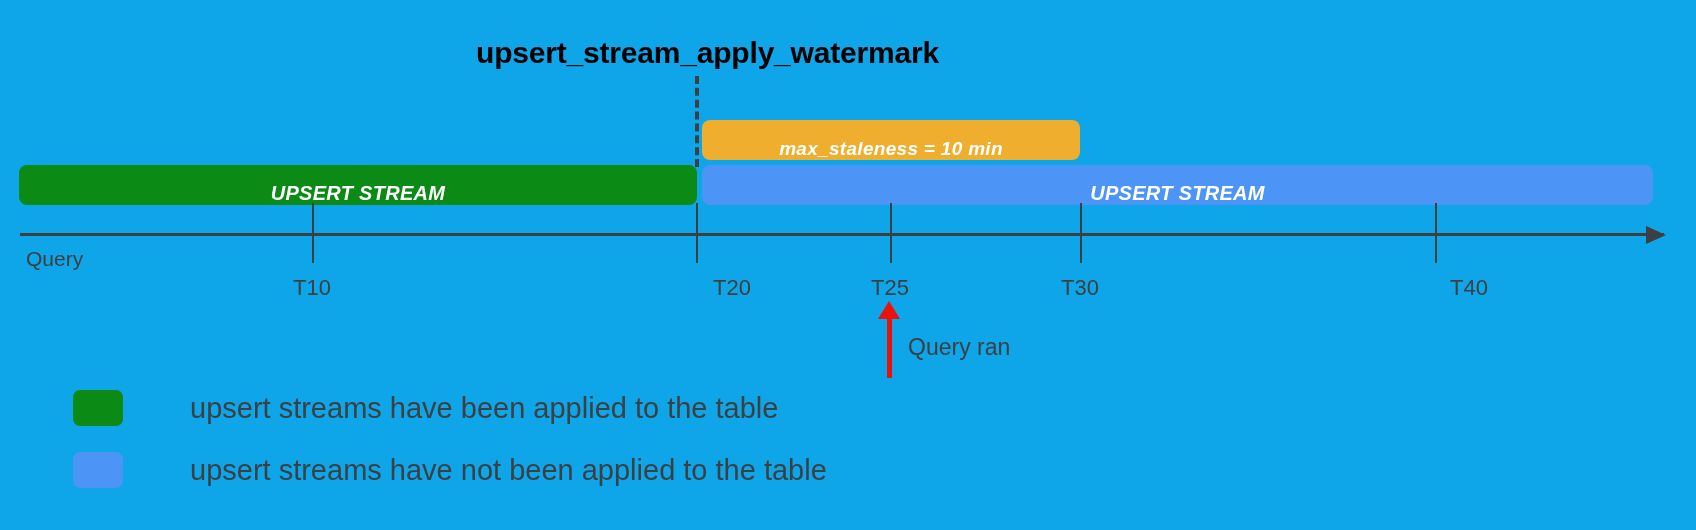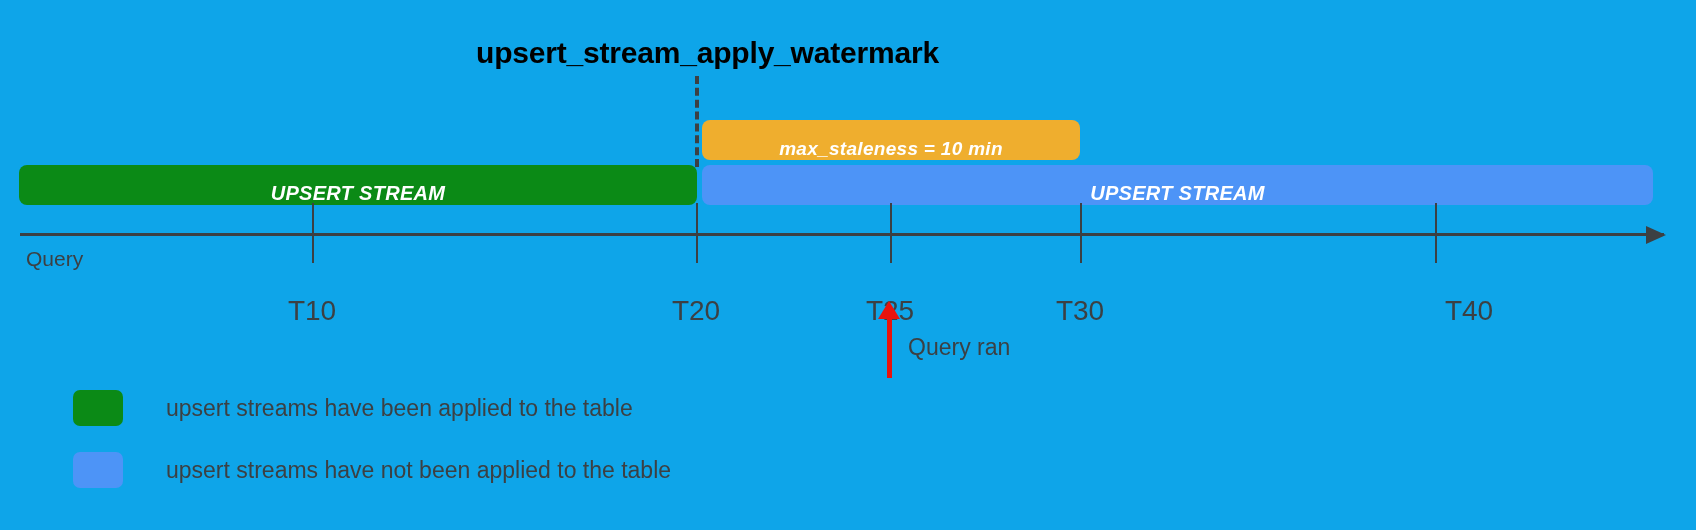--- a/index.html
+++ b/index.html
@@ -111,25 +111,24 @@
   .tick {
     position: absolute;
     width: 2px;
     background: #3c4043;
     top: 203px;
     height: 60px;
   }
   .tick-label {
     position: absolute;
     top: 275px;
-    font-size: 28px;
+    font-size: 22px;
     color: #3c4043;
     transform: translateX(-50%);
     white-space: nowrap;
-    margin-top: 20px;
   }
 
   
   .query-arrow-shaft {
     position: absolute;
     left: 887px;
     top: 315px;
     width: 5px;
     height: 63px;
     background: #e8130d;
@@ -162,22 +161,22 @@
   }
   .legend-row.r0 { top: 390px; }
   .legend-row.r1 { top: 452px; justify-content: flex-end; }
   .legend-swatch {
     width: 50px;
     height: 36px;
     border-radius: 7px;
     flex: none;
   }
   .legend-text {
-    margin-left: 43px;
-    font-size: 23px;
+    margin-left: 67px;
+    font-size: 29px;
     color: #3c4043;
     white-space: nowrap;
   }
 </style>
 </head>
 <body>
 
 <div id="stage">
 
   <div class="title">upsert_stream_apply_watermark</div>
@@ -197,21 +196,21 @@
   </div>
 
   <div class="axis-line"></div>
   <div class="axis-arrow"></div>
   <div class="axis-label">Query</div>
 
   <div class="tick" style="left:312px"></div>
   <div class="tick-label" style="left:312px">T10</div>
 
   <div class="tick" style="left:696px"></div>
-  <div class="tick-label" style="left:696px">T20</div>
+  <div class="tick-label" style="left:732px">T20</div>
 
   <div class="tick" style="left:890px"></div>
   <div class="tick-label" style="left:890px">T25</div>
 
   <div class="tick" style="left:1080px"></div>
   <div class="tick-label" style="left:1080px">T30</div>
 
   <div class="tick" style="left:1435px"></div>
   <div class="tick-label" style="left:1469px">T40</div>
 

